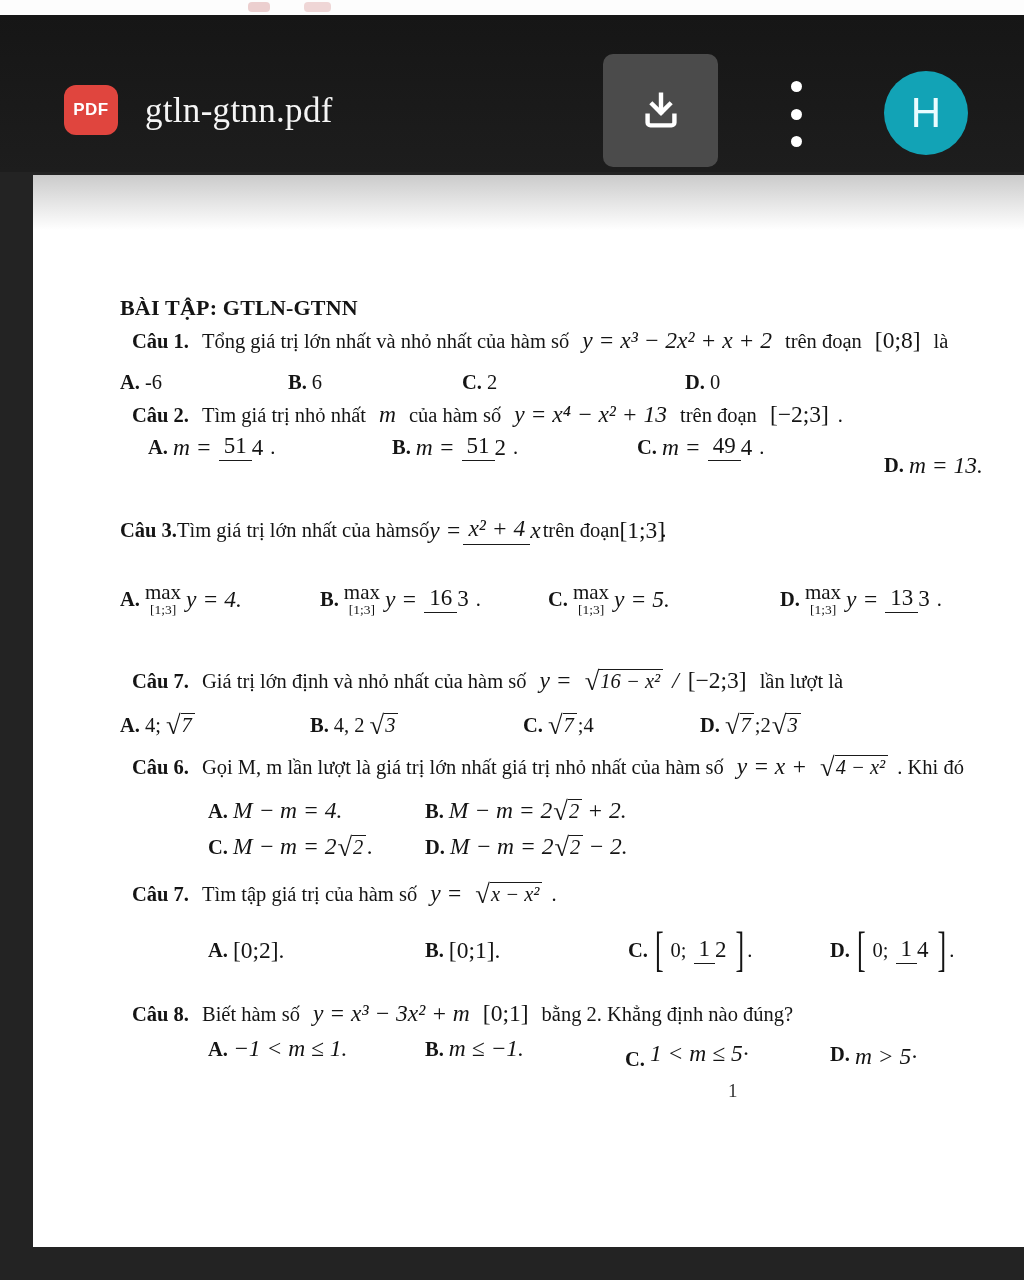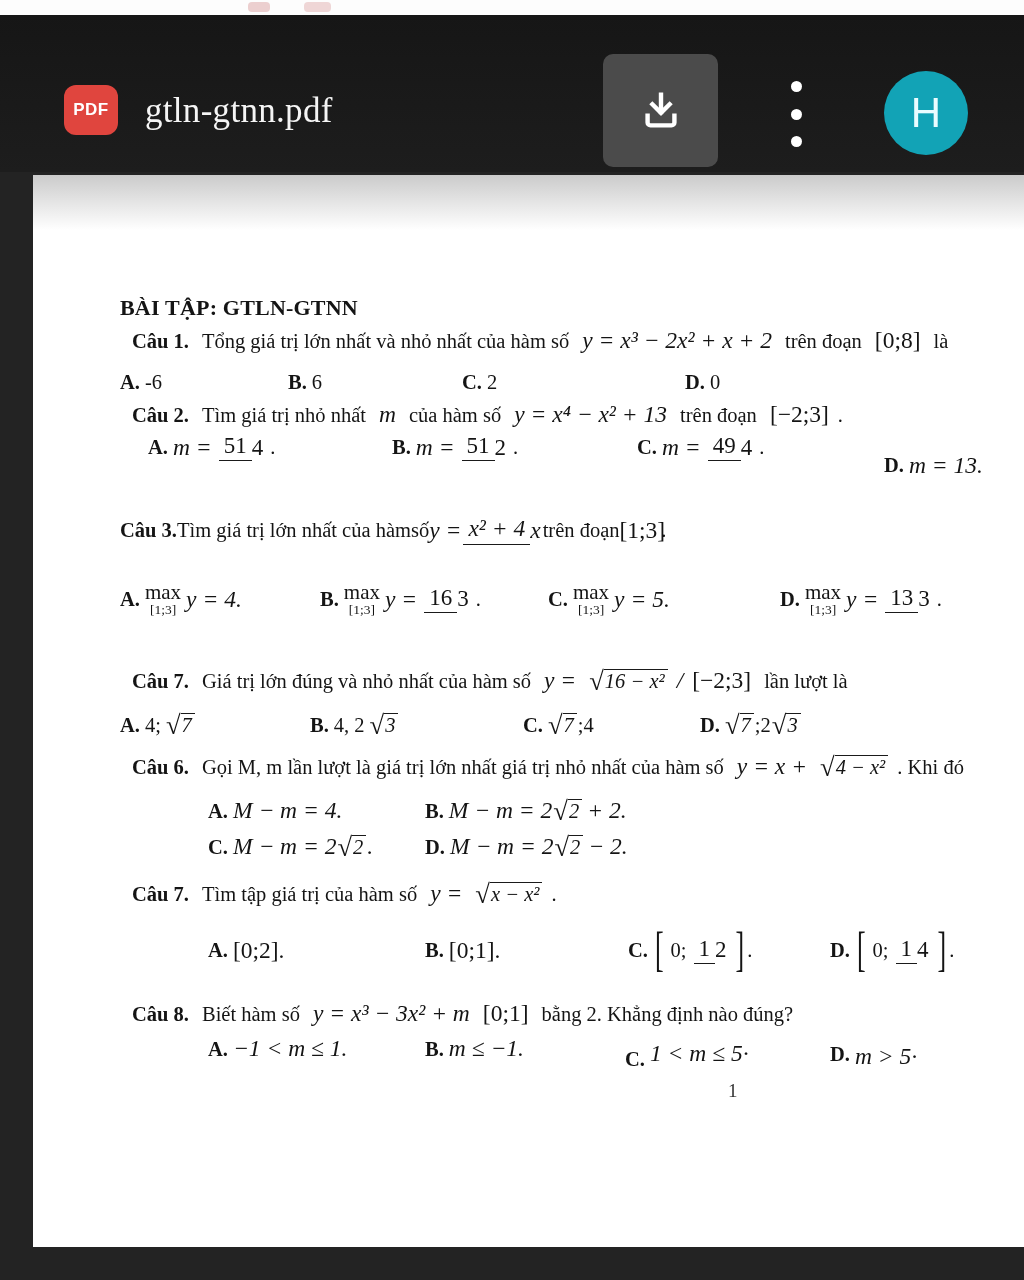--- a/index.html
+++ b/index.html
@@ -215,21 +215,21 @@
         <span class="m">y =</span>
         <span class="frac">
             <span class="num">13</span>
             <span class="den">3</span>
           </span>
         <span>.</span>
       </span>
 
       <div class="abs ql" style="left:87px;top:492px">
         <span class="k">Câu 7.</span>
-        <span>Giá trị lớn đúng và nhỏ nhất của hàm số</span>
+        <span>Giá trị lớn định và nhỏ nhất của hàm số</span>
         <span class="m">y =</span>
         <span class="sqrt">
             <span class="rt">√</span>
             <span class="radicand">16 − x²</span>
           </span>
         <span class="m tight">/</span>
         <span class="iv tight">[−2;3]</span>
         <span>lần lượt là</span>
       </div>
       <span class="abs ans" style="left:87px;top:536px">

